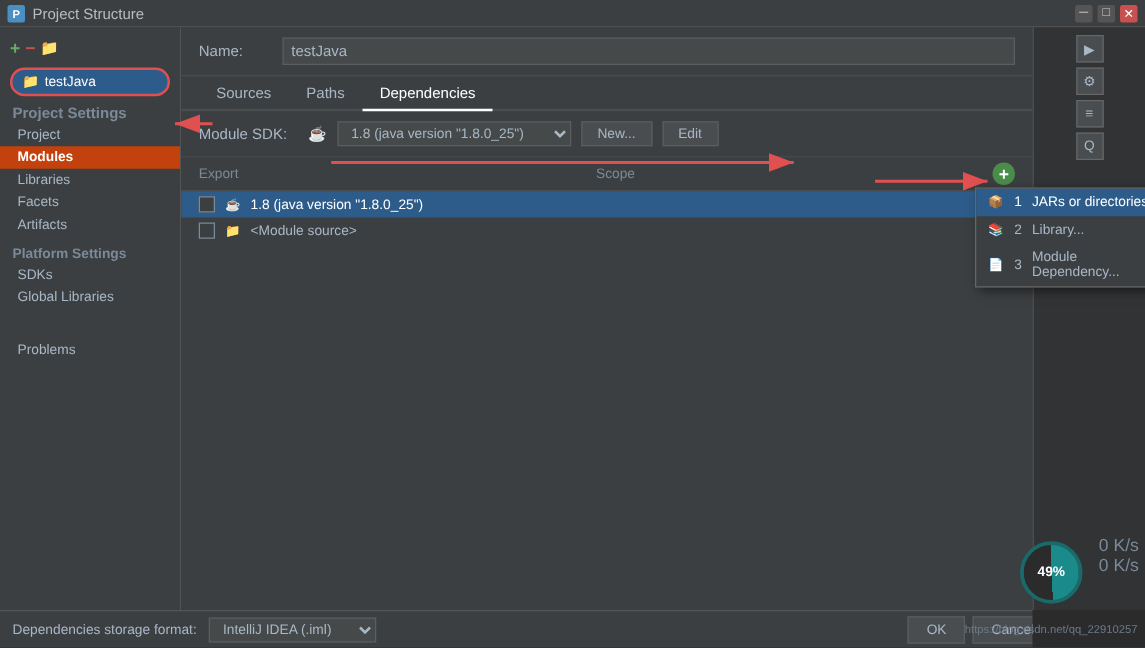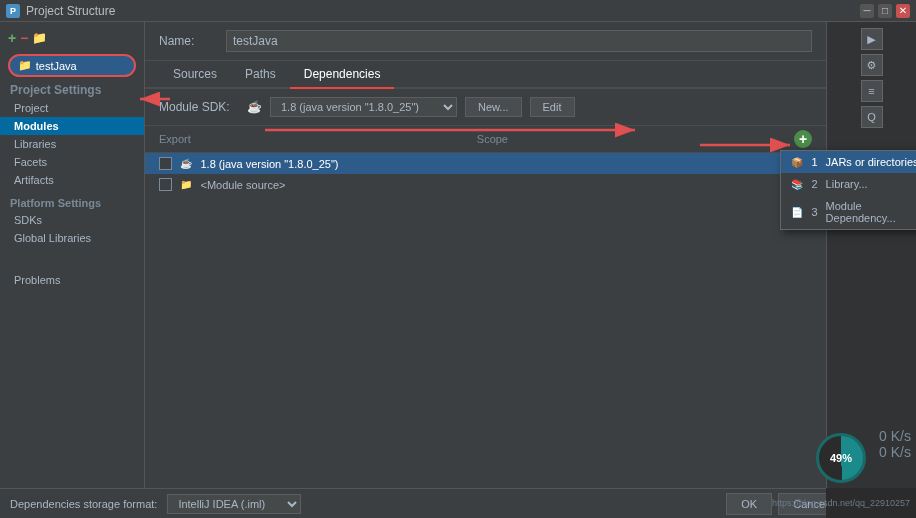--- a/index.html
+++ b/index.html
@@ -89,21 +89,21 @@
       font-weight: bold;
     }
     .sidebar-item {
       padding: 3px 10px 3px 14px;
       cursor: pointer;
       font-size: 11px;
       color: #a9b7c6;
       display: flex; align-items: center; gap: 4px;
     }
     .sidebar-item.highlighted {
-      background: #0369a1;
+      background: #c2410c;
       color: #ffffff;
       font-weight: bold;
       text-align: right;
     }
     .sidebar-subsection {
       padding: 4px 10px 2px 10px;
       font-size: 11px;
       color: #7a8a99;
       font-weight: bold;
       margin-top: 4px;
@@ -163,21 +163,21 @@
     .tab {
       padding: 6px 14px;
       cursor: pointer;
       font-size: 12px;
       color: #a9b7c6;
       border-bottom: 2px solid transparent;
       margin-bottom: -2px;
     }
     .tab.active {
       color: #ffffff;
-      border-bottom: 2px solid #ef4444;
+      border-bottom: 2px solid #ffffff;
     }
 
     
     .sdk-row {
       display: flex;
       align-items: center;
       padding: 8px 14px;
       gap: 8px;
       border-bottom: 1px solid #4a4d4f;
     }

